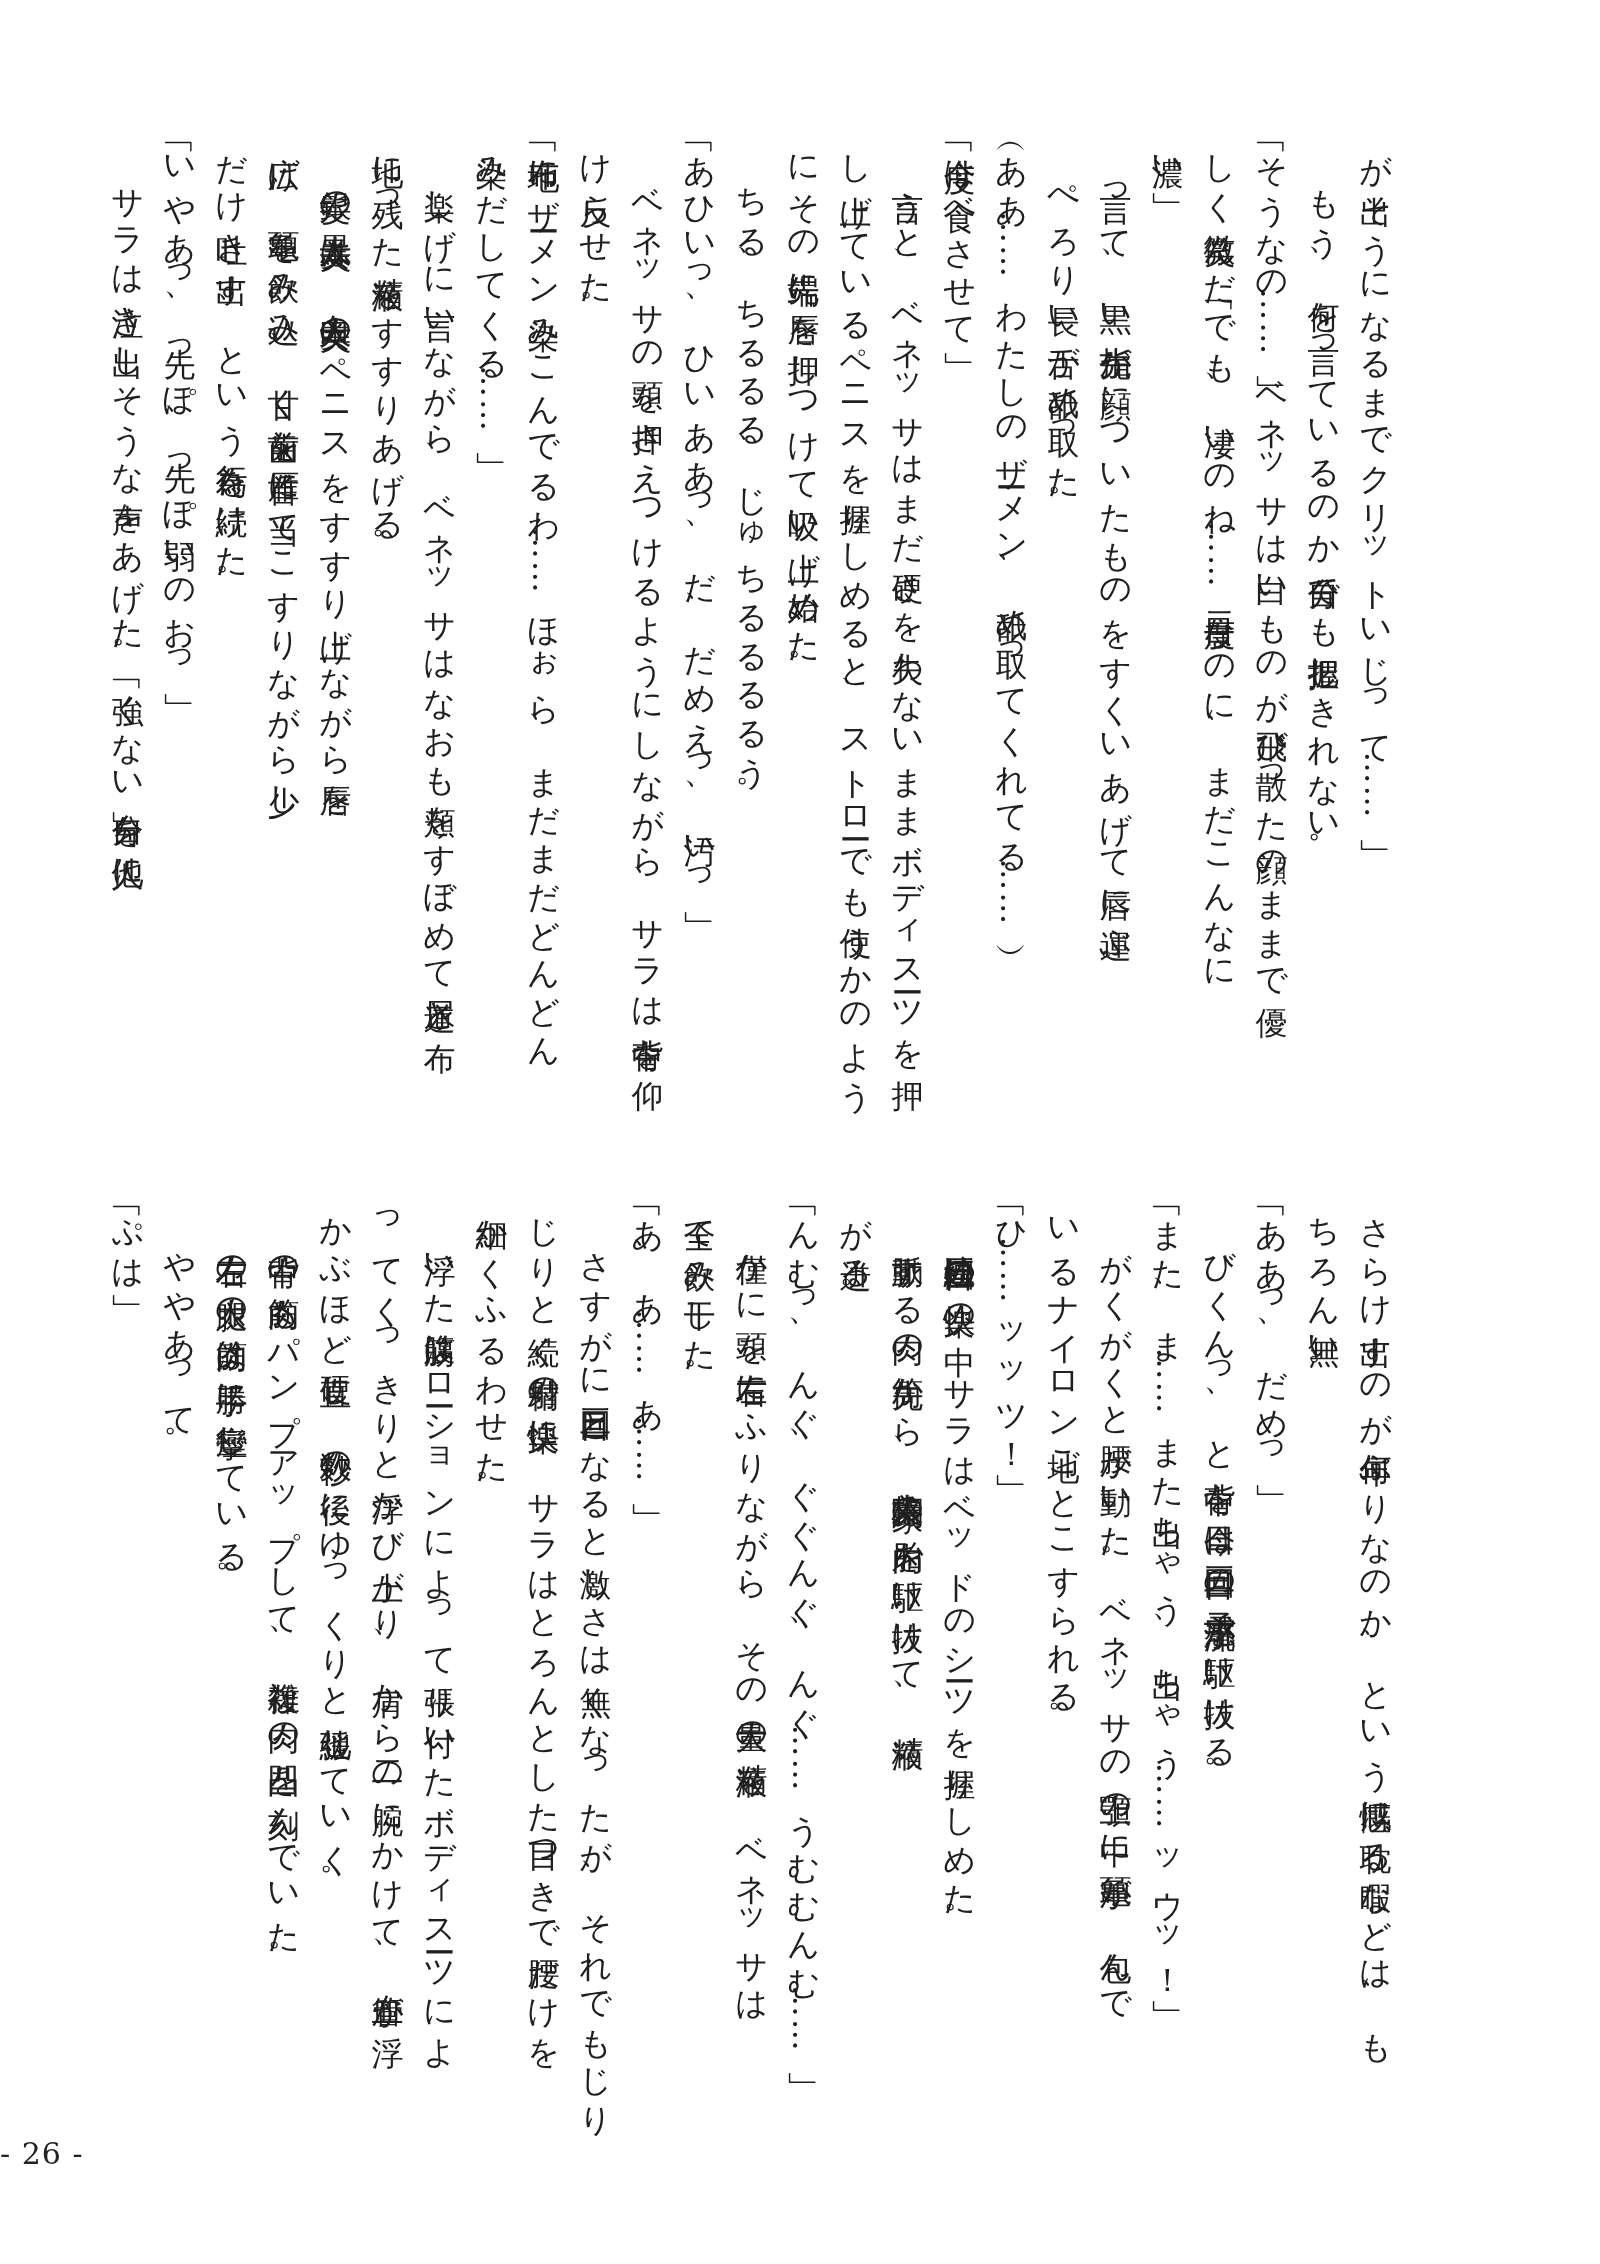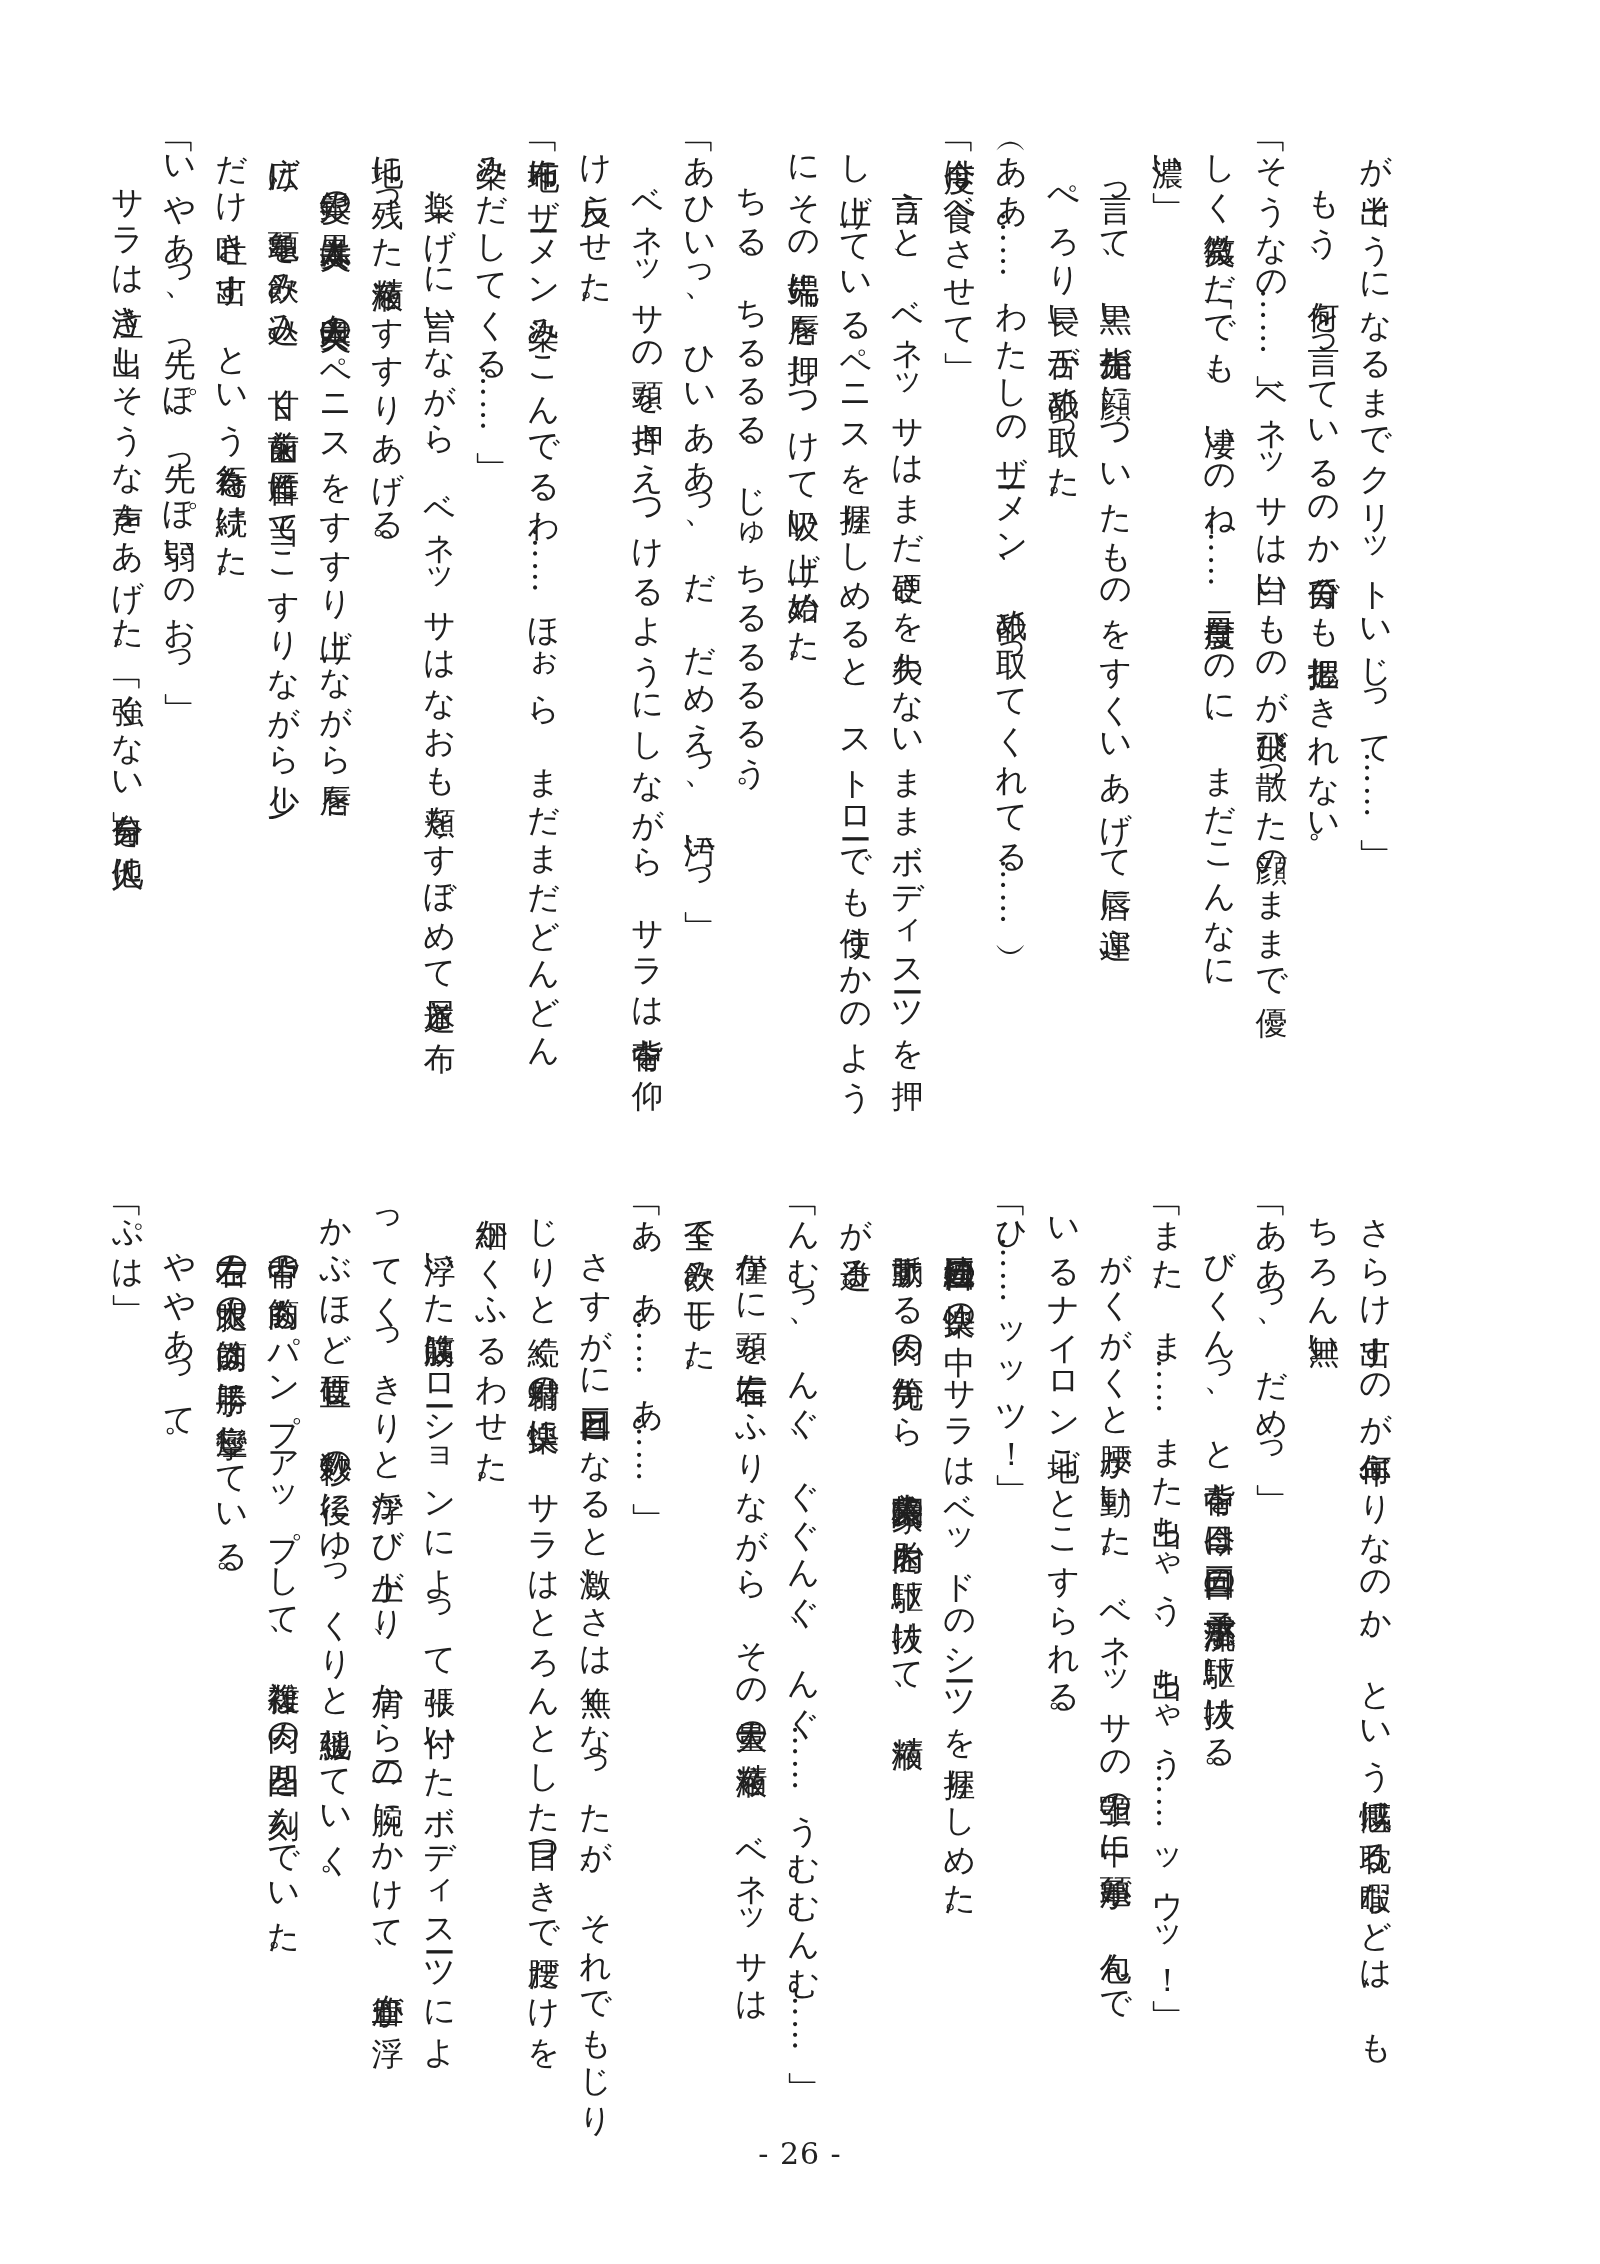--- a/index.html
+++ b/index.html
@@ -37,21 +37,21 @@
   }
   .text-block.lower {
     top: 1196px;
     height: 1052px;
   }
   .page-number {
     position: absolute;
     left: 0;
     right: 0;
     top: 2136px;
-    text-align: center;
+    text-align: left;
     font-size: 30px;
     letter-spacing: 1px;
     color: #222222;
   }
 </style>
 </head>
 <body>
 
 <div class="page">
 

